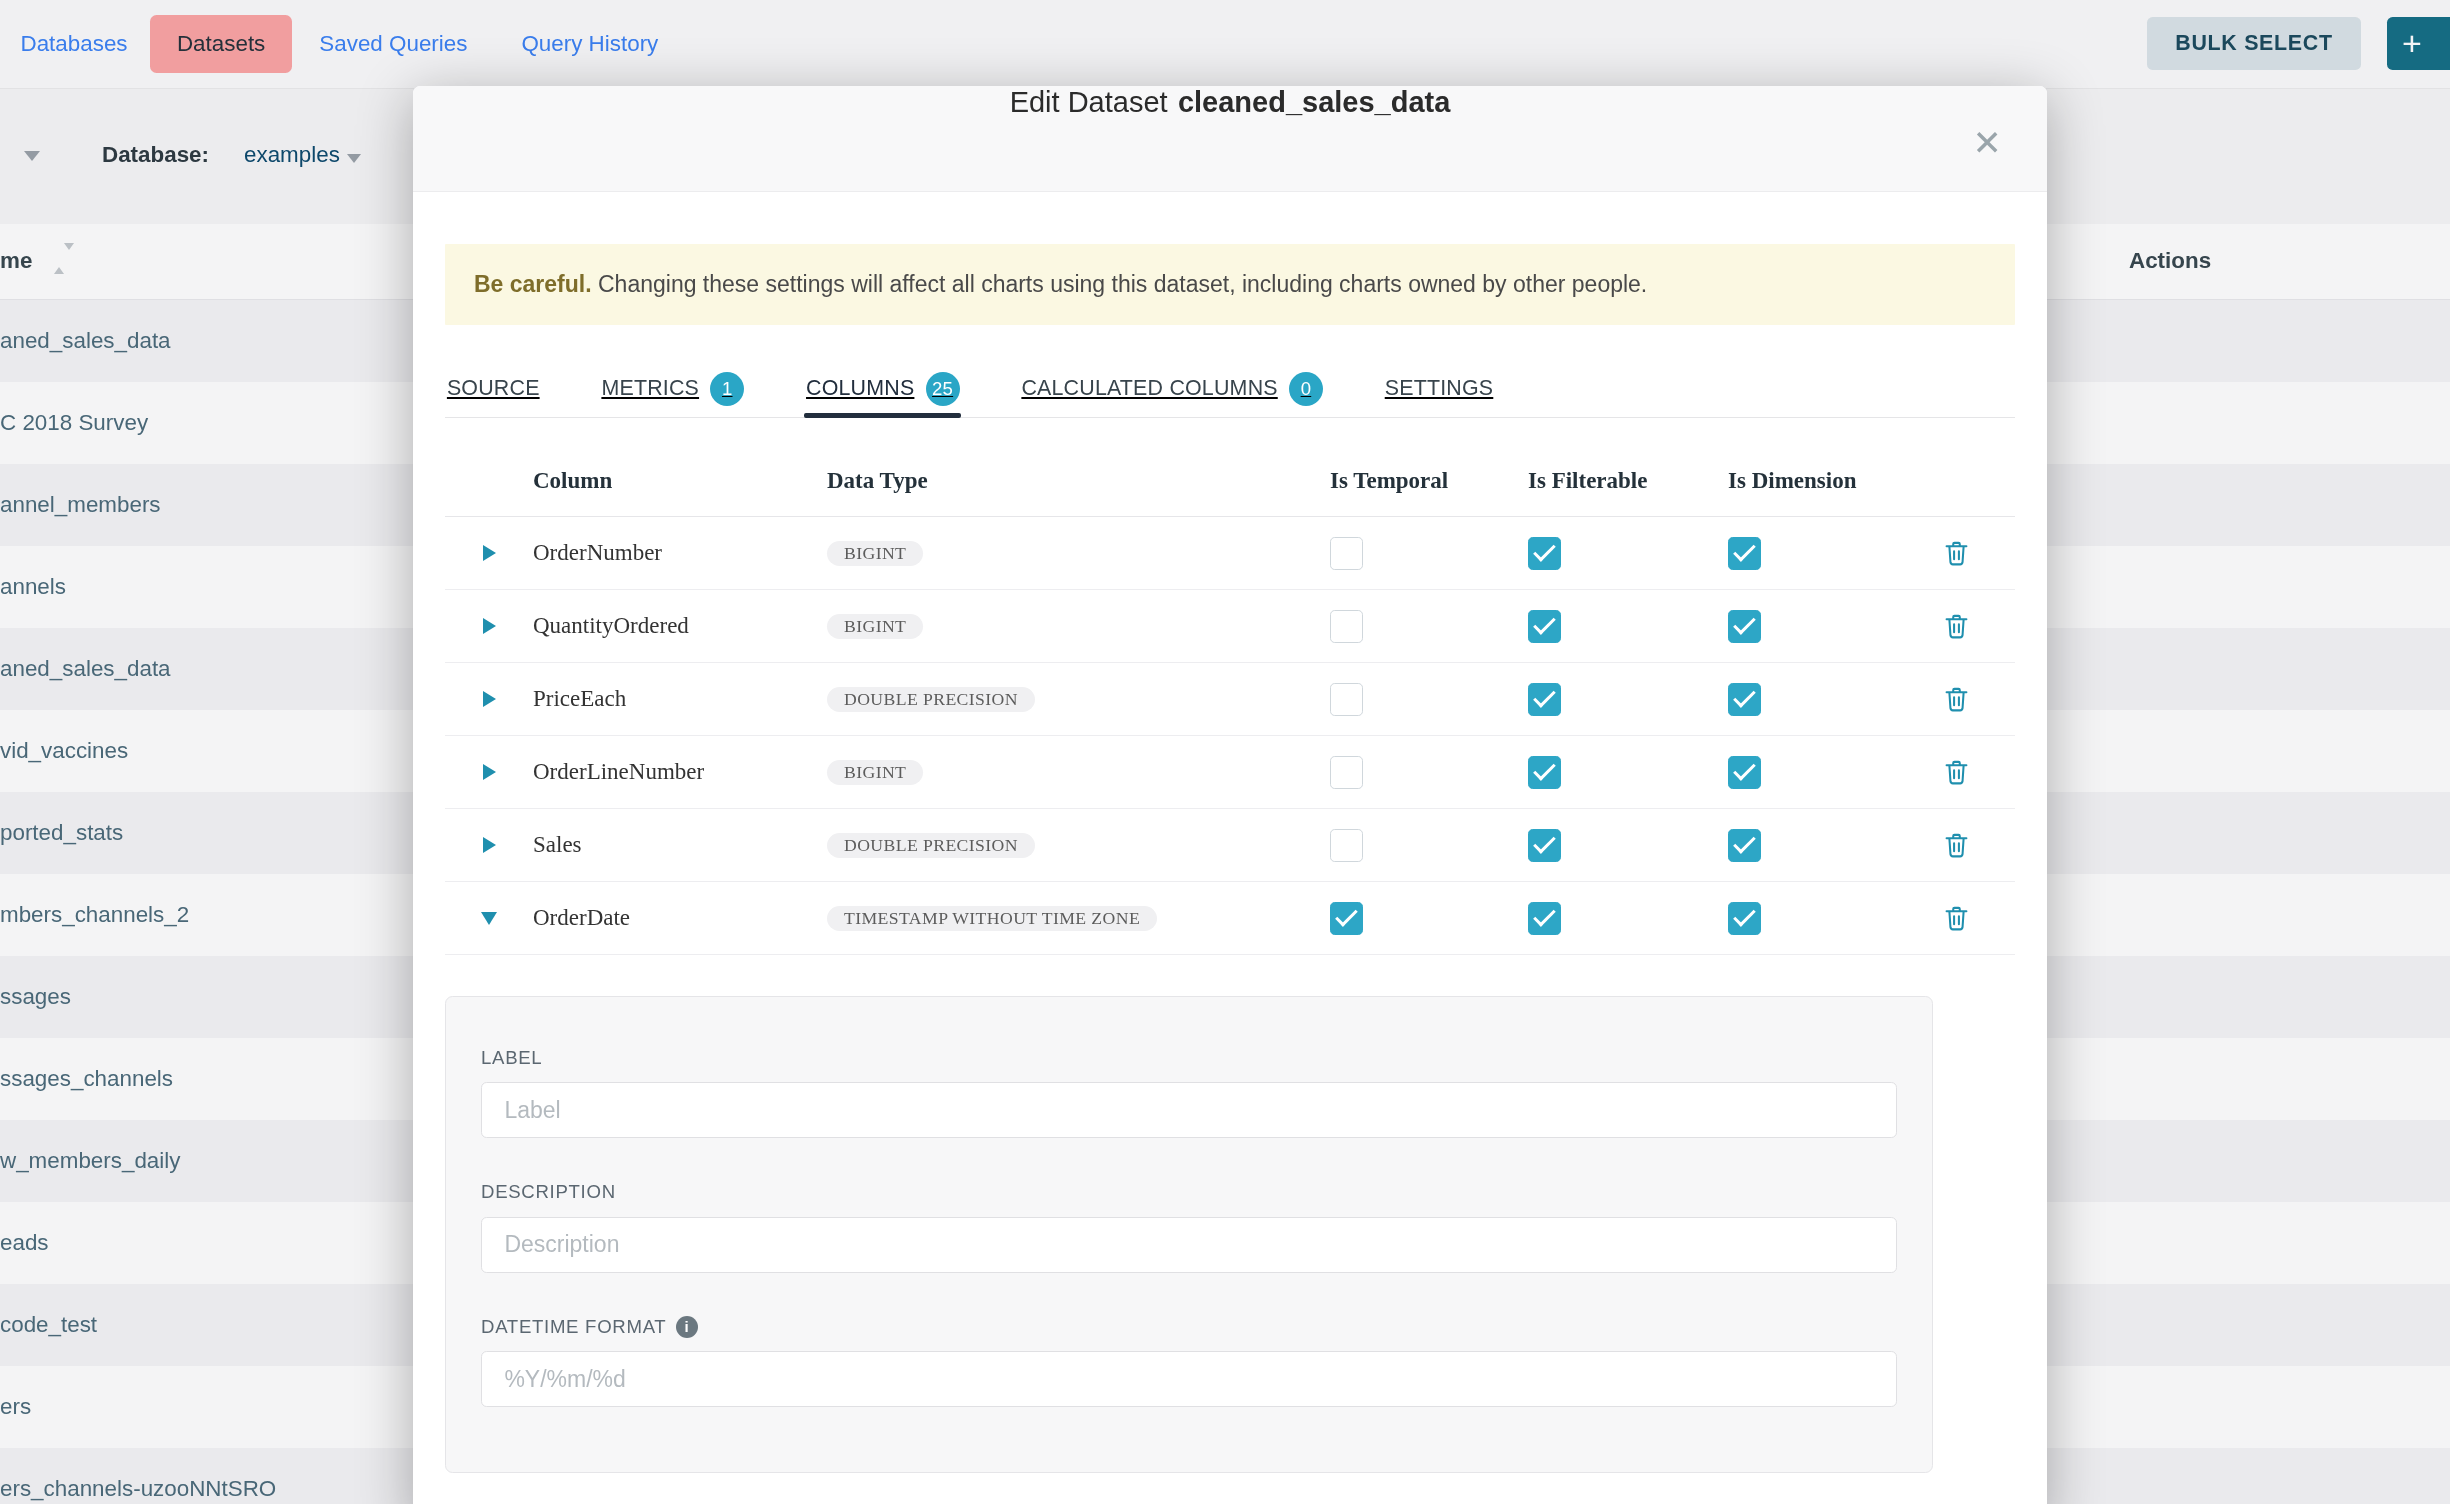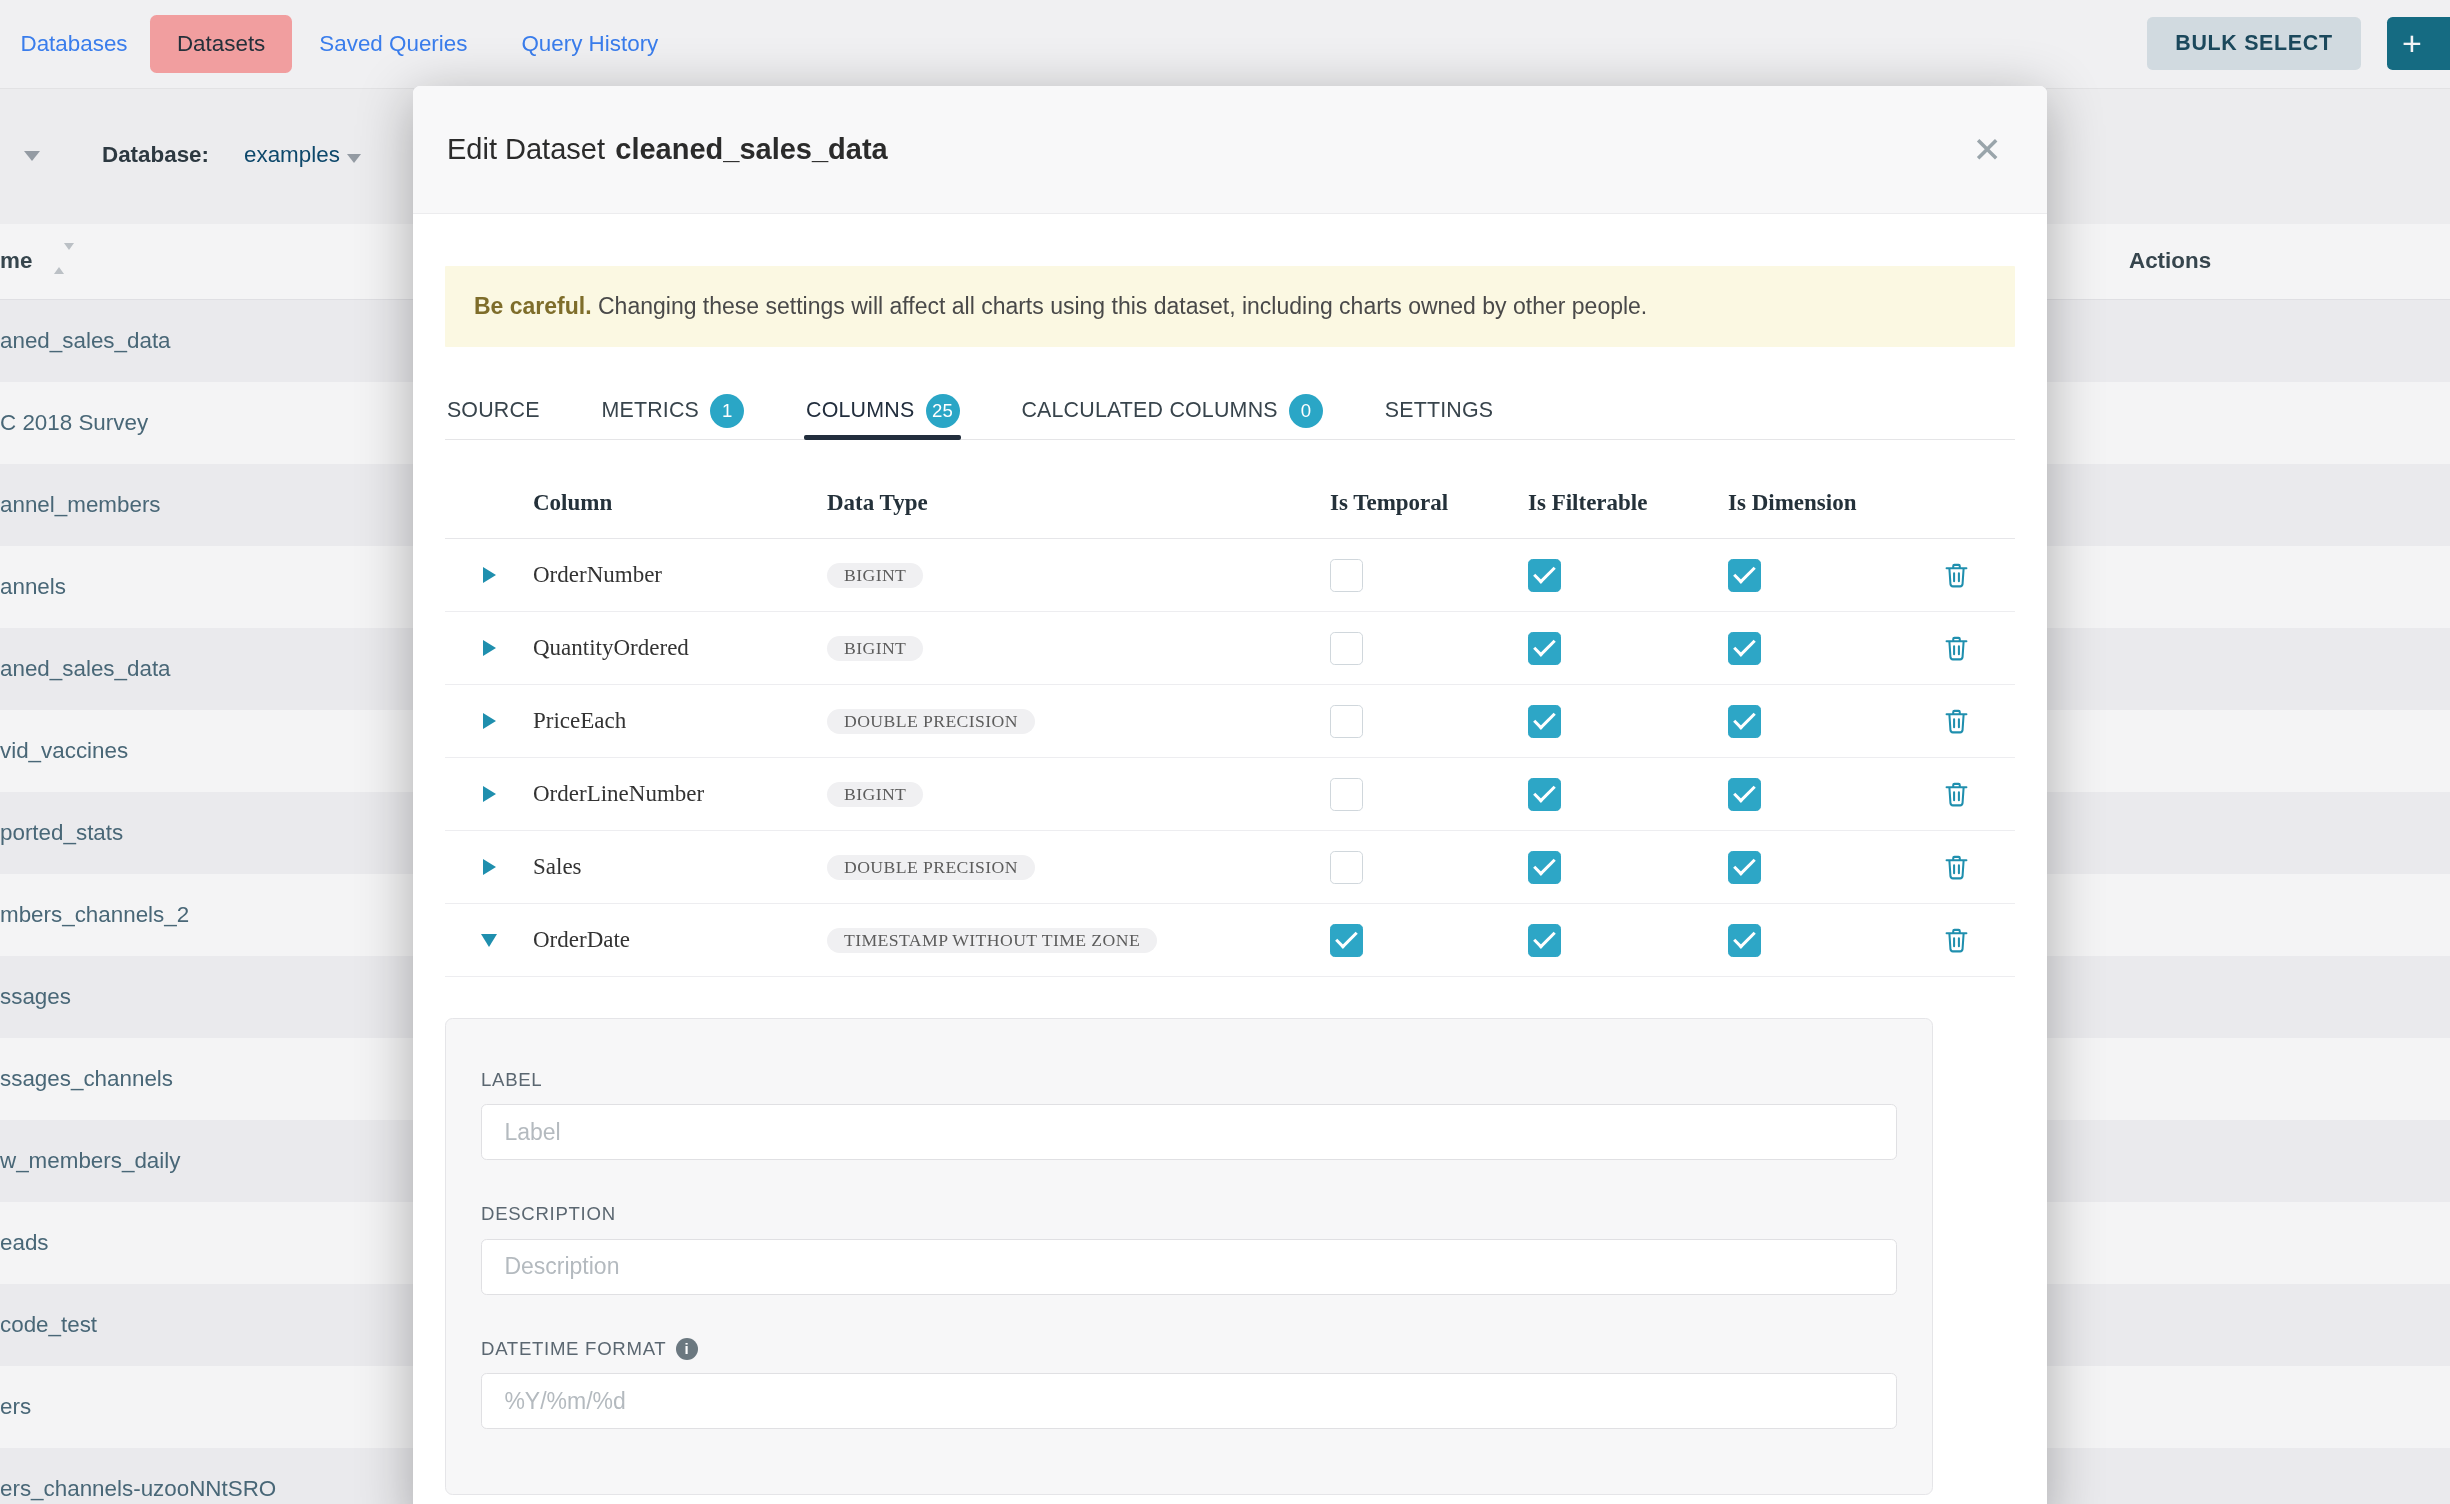--- a/index.html
+++ b/index.html
@@ -39,33 +39,33 @@
   .actions-header { position:absolute; left:2129px; top:24px; font-size:22.4px; font-weight:700; color:#37474f; }
   .bg-row { height:82px; display:flex; align-items:center; }
   .bg-row.striped { background:#f5f5f7; }
   .bg-link { font-size:22.4px; color:#4b6b7b; cursor:pointer; white-space:nowrap; }
 
   .backdrop { position:absolute; inset:0; background:rgba(30,40,50,0.05); z-index:2; }
 
   
   .modal { position:absolute; left:413px; top:86px; width:1634px; height:1436px; background:#fff;
     border-radius:7.5px 7.5px 0 0; box-shadow:0 11.2px 56px rgba(0,0,0,.30); z-index:3; overflow:hidden; }
-  .modal-header { height:128px; background:#f8f8f9; border-bottom:0.9px solid #ececee;
-    display:flex; align-items:center; padding:0 34px; }
+  .modal-header { height:106px; background:#f8f8f9; border-bottom:0.9px solid #ececee;
+    display:flex; align-items:center; padding:0 34px;flex-direction:column; }
   .modal-title { font-size:29px; color:#2b2b2b; }
   .modal-title .prefix { margin-right:10.3px; }
   .modal-title .name { font-weight:700; }
   .modal-close { margin-left:auto; font-size:35px; color:#9aa5ab; line-height:1; cursor:pointer; padding:5.6px 11.2px 5.6px 5.6px; }
   .modal-body { padding:0 32px; }
 
   .warning { margin-top:52px; background:#fbf8e2; border-radius:1px; padding:25px 29px;
     font-size:23px; color:#494949; line-height:1.35; }
   .warning b { color:#7e6d2a; font-weight:700; }
 
-  .tabs { display:flex; margin-top:35px; border-bottom:0.9px solid #e5e5e7; height:58px; }
+  .tabs { display:flex; margin-top:35px; border-bottom:0.9px solid #e5e5e7; height:58px;text-decoration:underline; }
   .mtab { display:flex; align-items:center; gap:11.2px; margin-right:58px; font-size:21.4px; font-weight:500;
     color:#38444c; height:100%; padding:0 1.9px; position:relative; cursor:pointer; letter-spacing:0.2px; white-space:nowrap; }
   .mtab.active { color:#222e3d; }
   .mtab.active::after { content:""; position:absolute; left:0; right:0; bottom:-0.9px; height:4.7px;
     background:#222e3d; border-radius:1.9px; }
   .badge { min-width:34px; height:34px; border-radius:50%; background:#2aa6c6; color:#fff; font-size:18.6px;
     display:flex; align-items:center; justify-content:center; padding:0 3.7px; }
 
   .cols-table { margin-top:28px;font-family:Liberation Serif, serif; }
   .col-grid { display:grid; grid-template-columns:88px 294px 503px 198px 200px 208px 80px; align-items:center; }

